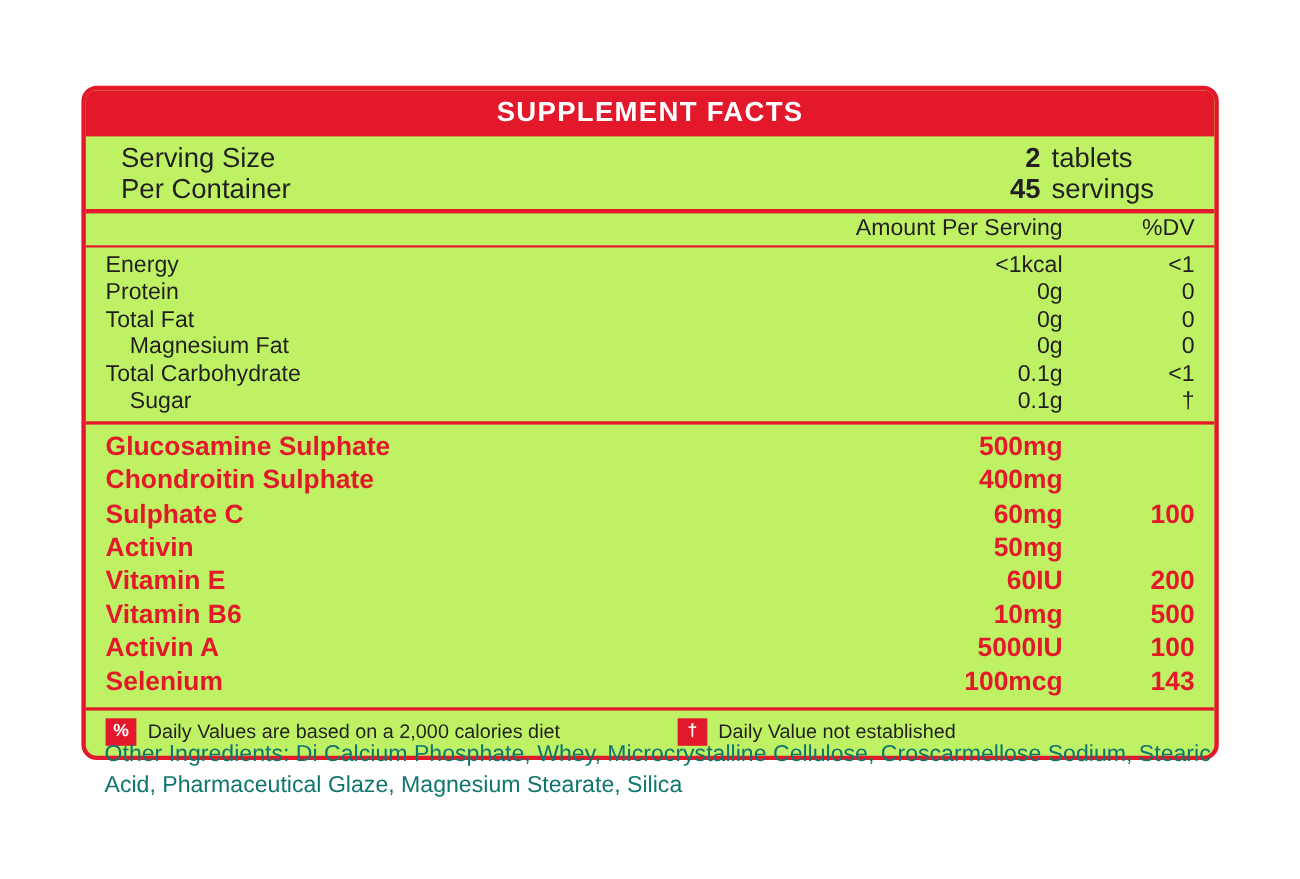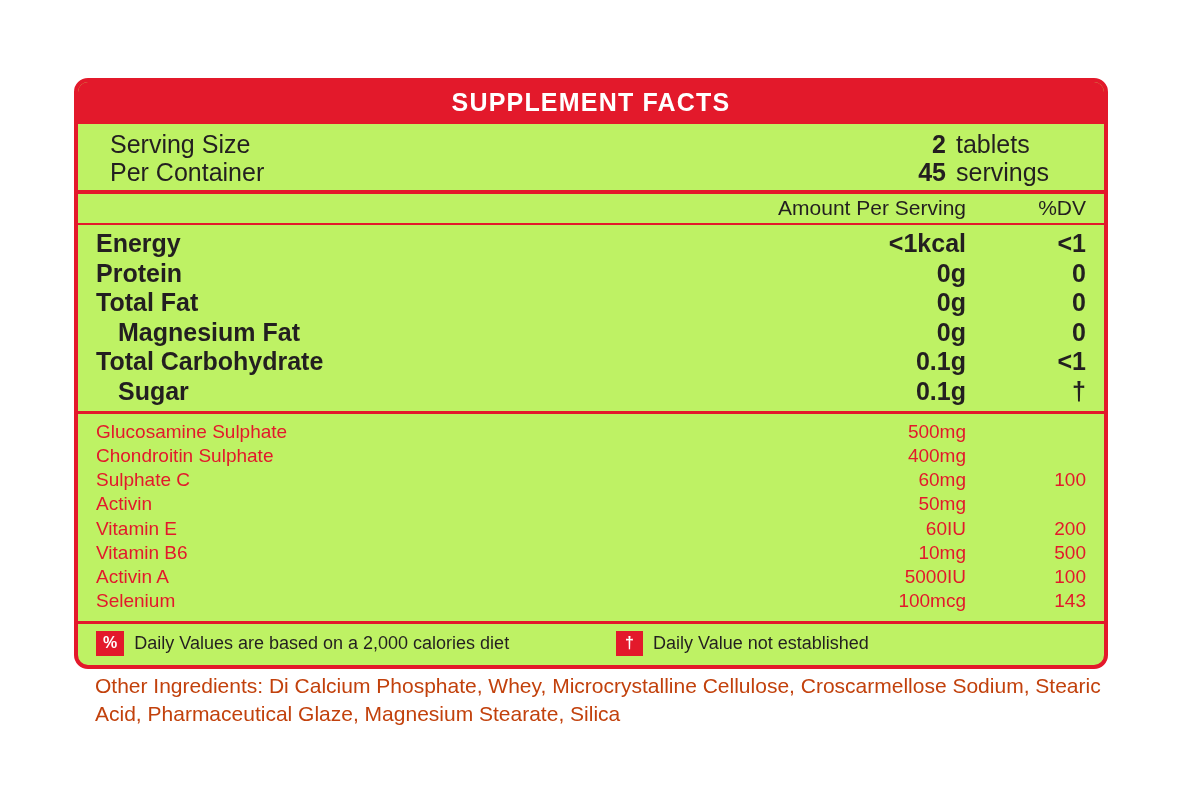--- a/index.html
+++ b/index.html
@@ -72,39 +72,38 @@
   .amount-head .aps { width: 230px; text-align: right; }
   .amount-head .dv { width: 120px; text-align: right; }
 
   .nutri-rows {
     padding: 4px 18px 5px 18px;
     border-bottom: 3px solid #e3192b;
   }
   .nrow {
     display: flex;
     align-items: center;
-    font-size: 25px;
+    font-size: 21px;
     line-height: 1.18;
-    font-weight: bold;
   }
   .nrow .nm { flex: 1; }
   .nrow .nm.indent { padding-left: 22px; }
   .nrow .amt { width: 230px; text-align: right; }
   .nrow .pdv { width: 120px; text-align: right; }
 
   .ing-rows {
     padding: 6px 18px 8px 18px;
     border-bottom: 3px solid #e3192b;
     color: #e3192b;
   }
   .irow {
     display: flex;
     align-items: baseline;
-    font-size: 19px;
-    font-weight: normal;
+    font-size: 24px;
+    font-weight: bold;
     line-height: 1.27;
   }
   .irow .nm { flex: 1; }
   .irow .amt { width: 235px; text-align: right; }
   .irow .pdv { width: 120px; text-align: right; }
 
   .footnotes {
     display: flex;
     align-items: center;
     padding: 7px 18px 9px 18px;
@@ -128,21 +127,21 @@
     text-align: center;
   }
 
   .other-ing {
     position: absolute;
     left: 95px;
     top: 672px;
     width: 1010px;
     font-size: 21px;
     line-height: 1.35;
-    color: #c2410c;
+    color: #0f766e;
   }
 </style>
 </head>
 <body>
 
 <div class="panel">
 
   <div class="title-bar">SUPPLEMENT FACTS</div>
 
   <div class="serving-block">

